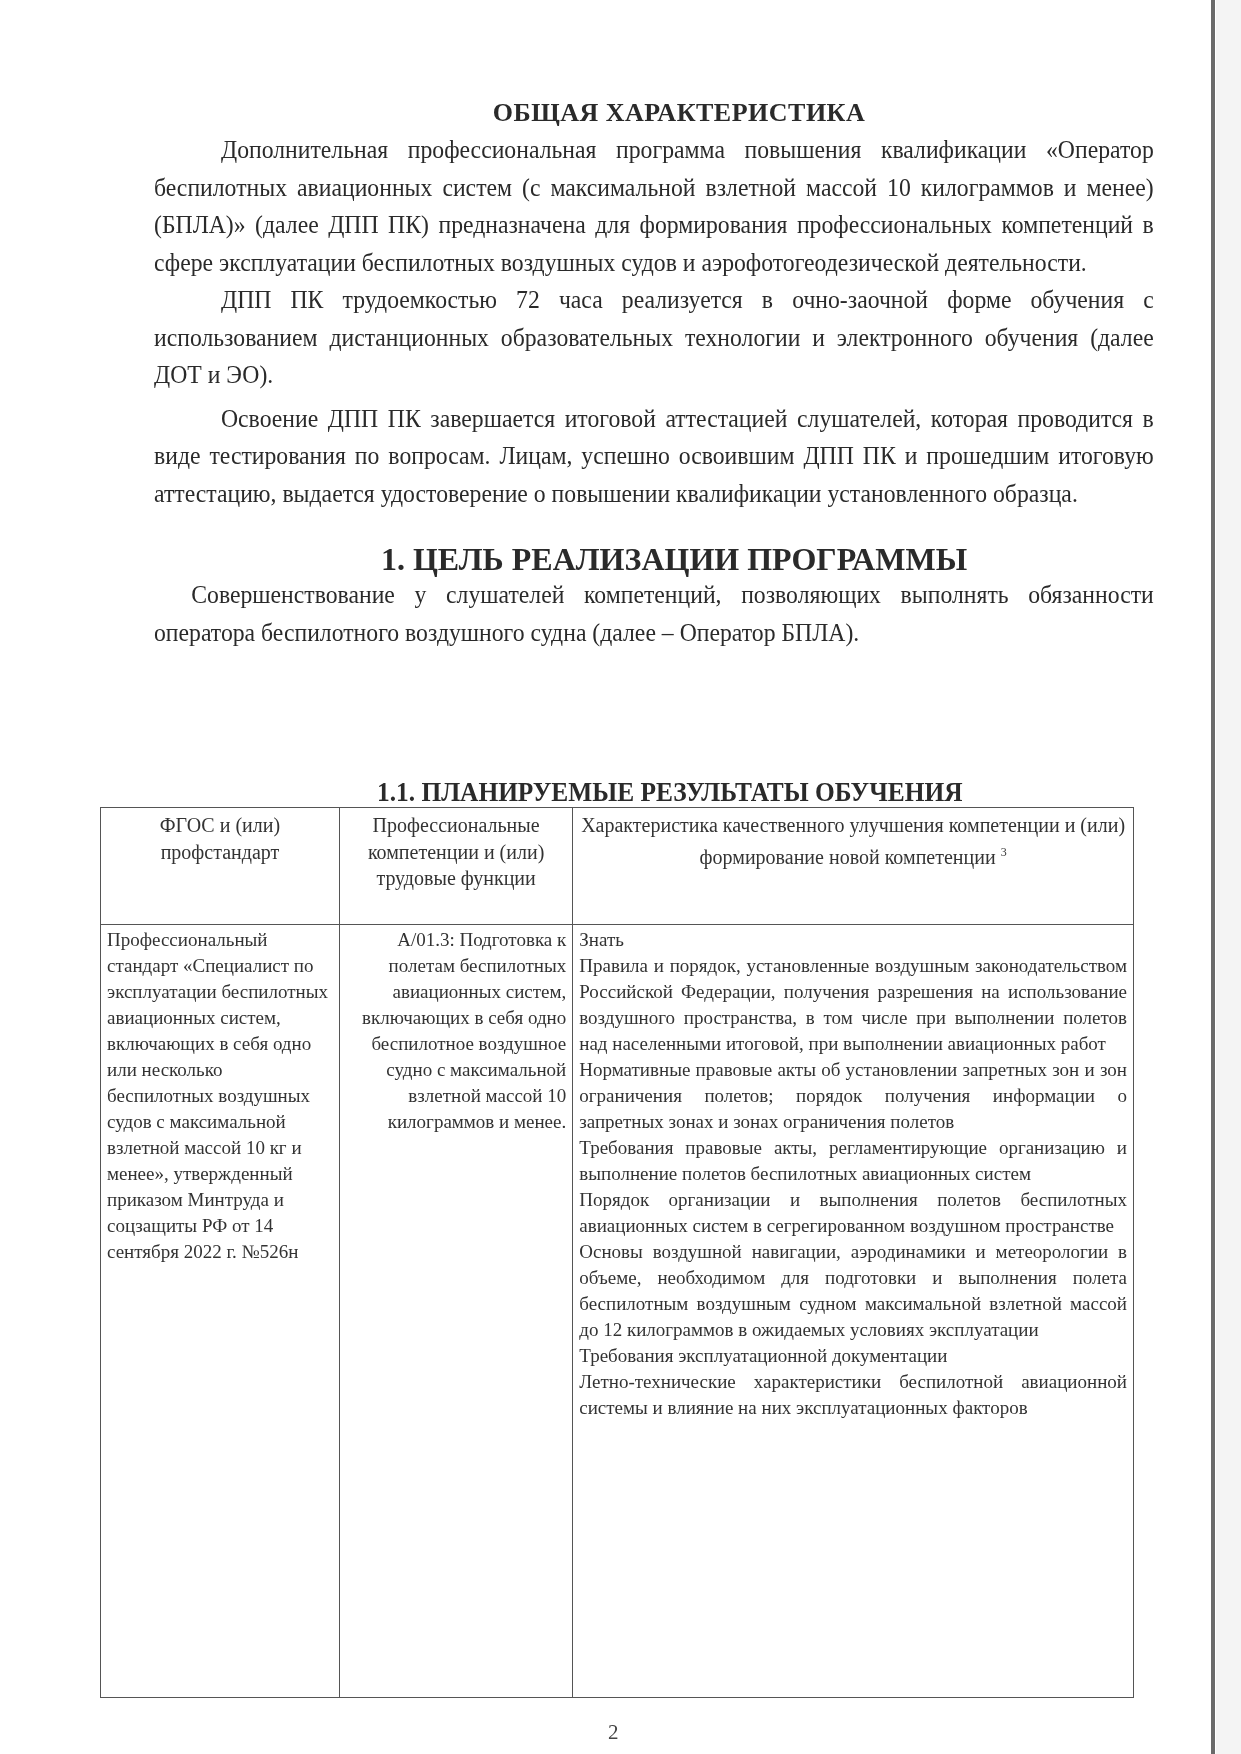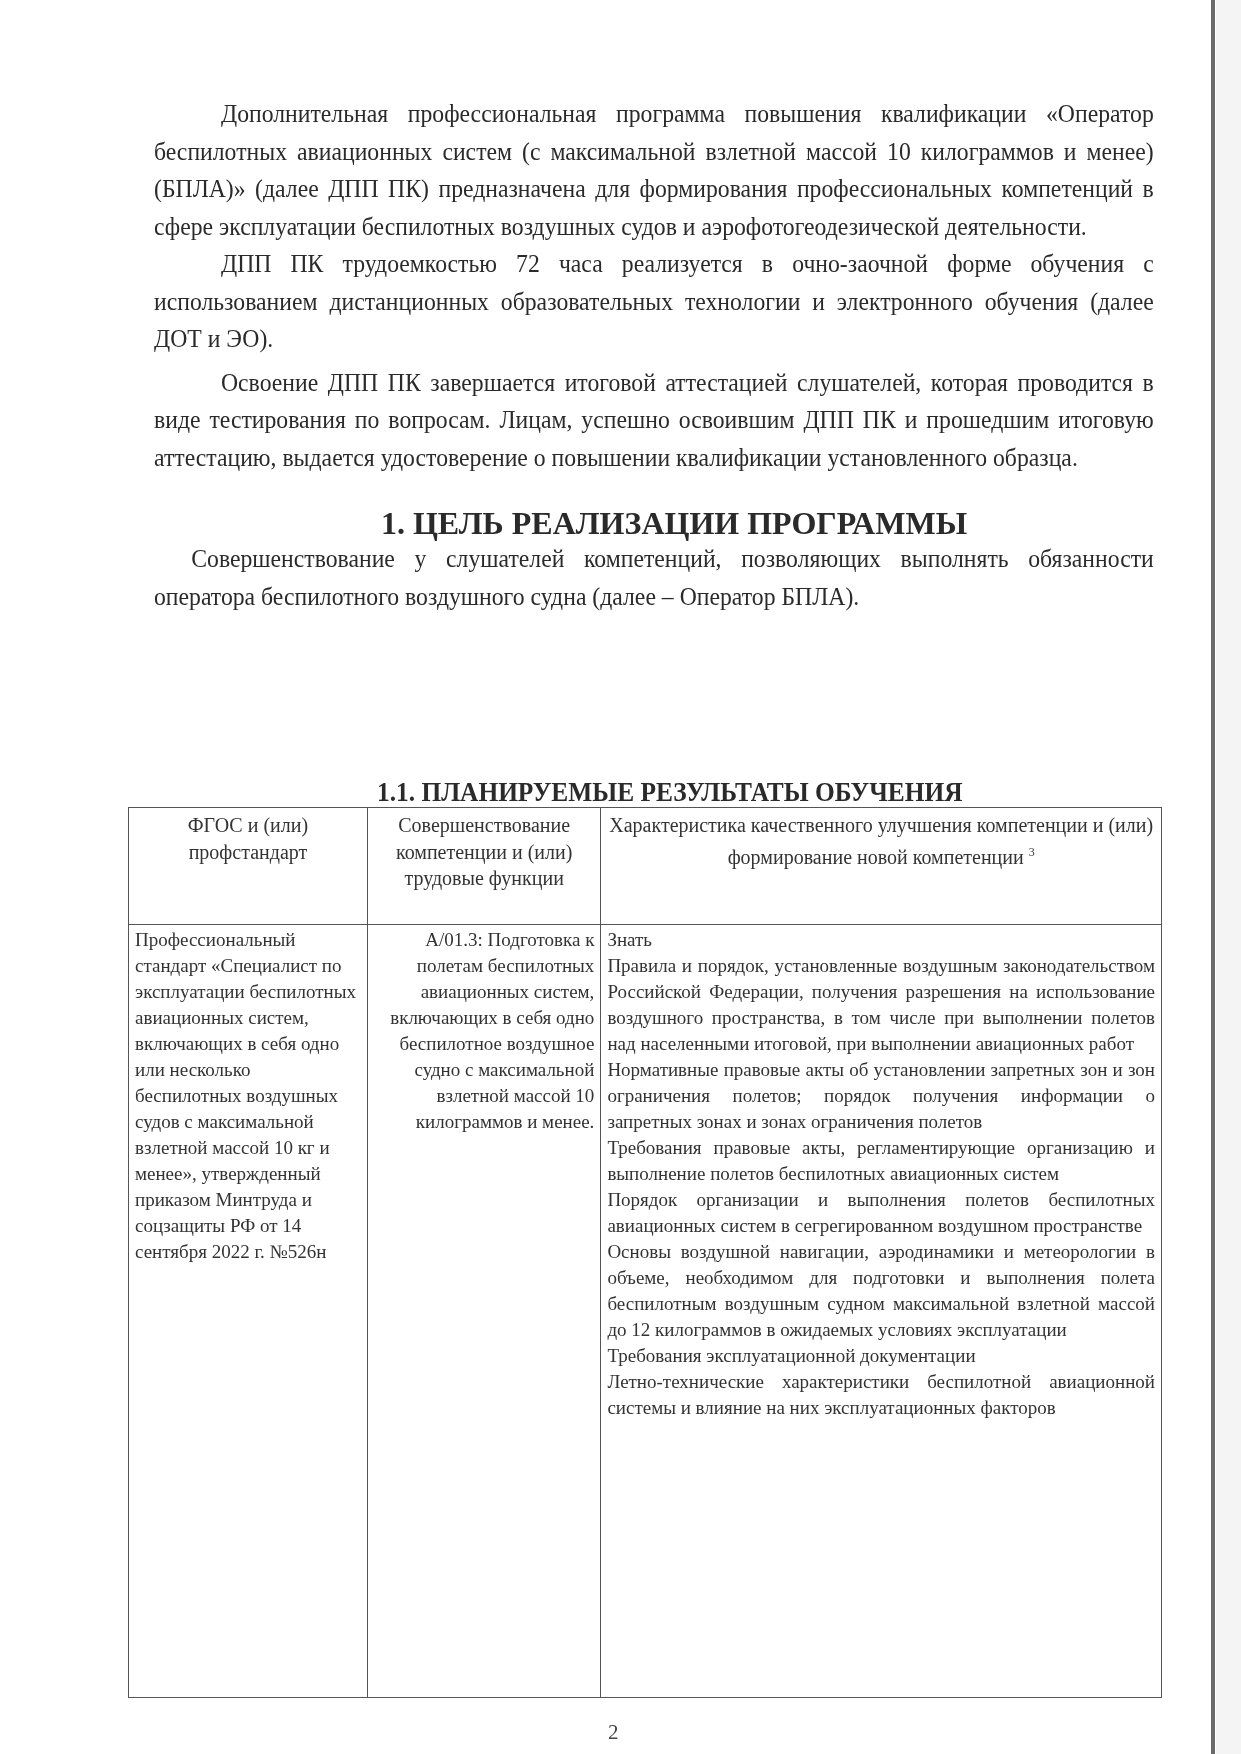--- a/index.html
+++ b/index.html
@@ -21,21 +21,21 @@
   .gap2 { height: 6px; }
   .section-title {
     font-weight: bold; font-size: 32px; line-height: 34px; margin: 0; text-align: center; padding-left: 40px;
   }
   .table-title {
     position: absolute; left: 114px; top: 775px; width: 1034px;
     font-weight: bold; font-size: 27px; text-align: center; line-height: 34px; padding-left: 40px;
     transform: scaleX(0.94);
   }
   table.results {
-    position: absolute; left: 128px; top: 807px; width: 1034px; border-collapse: collapse;
+    position: absolute; left: 100px; top: 807px; width: 1034px; border-collapse: collapse;
     font-family: "Liberation Serif", "DejaVu Serif", serif; color: #333;
   }
   table.results th, table.results td { border: 1.3px solid #555; vertical-align: top; }
   table.results th {
     font-weight: normal; font-size: 20px; line-height: 26.5px; text-align: center; height: 112px; padding: 4px 6px 0 6px;
   }
   table.results td { font-size: 19px; line-height: 26px; padding: 2px 6px 0 6px; height: 770px; }
   .col1 { width: 228px; }
   .col2 { width: 222px; text-align: right; }
   .col3 { width: 560px; }
@@ -44,36 +44,37 @@
   .item { margin: 0; }
   .page-num { position: absolute; left: 608px; top: 1720px; font-size: 21px; color: #444; }
 </style>
 </head>
 <body>
 
 <div class="scan-edge"></div>
 <div class="scan-edge2"></div>
 
 <div class="page">
+  <h1 class="title">ОБЩАЯ ХАРАКТЕРИСТИКА</h1>
   <p class="para">Дополнительная профессиональная программа повышения квалификации «Оператор беспилотных авиационных систем (с максимальной взлетной массой 10 килограммов и менее) (БПЛА)» (далее ДПП ПК) предназначена для формирования профессиональных компетенций в сфере эксплуатации беспилотных воздушных судов и аэрофотогеодезической деятельности.</p>
   <p class="para" style="margin-top:0px">ДПП ПК трудоемкостью 72 часа реализуется в очно-заочной форме обучения с использованием дистанционных образовательных технологии и электронного обучения (далее ДОТ и ЭО).</p>
   <div class="gap2"></div>
   <p class="para">Освоение ДПП ПК завершается итоговой аттестацией слушателей, которая проводится в виде тестирования по вопросам. Лицам, успешно освоившим ДПП ПК и прошедшим итоговую аттестацию, выдается удостоверение о повышении квалификации установленного образца.</p>
   <div style="height:30px"></div>
   <h2 class="section-title">1.  ЦЕЛЬ РЕАЛИЗАЦИИ ПРОГРАММЫ</h2>
   <p class="para" style="text-indent:40px">Совершенствование у слушателей компетенций, позволяющих выполнять обязанности оператора беспилотного воздушного судна (далее – Оператор БПЛА).</p>
 </div>
 
 <div class="table-title">1.1. ПЛАНИРУЕМЫЕ РЕЗУЛЬТАТЫ ОБУЧЕНИЯ</div>
 
 <table class="results">
   <thead>
     <tr>
       <th class="col1">ФГОС и (или) профстандарт</th>
-      <th class="col2">Совершенствование компетенции и (или) трудовые функции</th>
+      <th class="col2">Профессиональные компетенции и (или) трудовые функции</th>
       <th class="col3"><span>Характеристика качественного улучшения компетенции и (или) формирование новой компетенции</span> <span class="sup">3</span></th>
     </tr>
   </thead>
   <tbody>
     <tr>
       <td class="col1">Профессиональный стандарт «Специалист по эксплуатации беспилотных авиационных систем, включающих в себя одно или несколько беспилотных воздушных судов с максимальной взлетной массой 10 кг и менее», утвержденный приказом Минтруда и соцзащиты РФ от 14 сентября 2022 г. №526н</td>
       <td class="col2">А/01.3: Подготовка к полетам беспилотных авиационных систем, включающих в себя одно беспилотное воздушное судно с максимальной взлетной массой 10 килограммов и менее.</td>
       <td class="col3 c3">
         <p class="item">Знать</p>
         <p class="item">Правила и порядок, установленные воздушным законодательством Российской Федерации, получения разрешения на использование воздушного пространства, в том числе при выполнении полетов над населенными итоговой, при выполнении авиационных работ</p>

